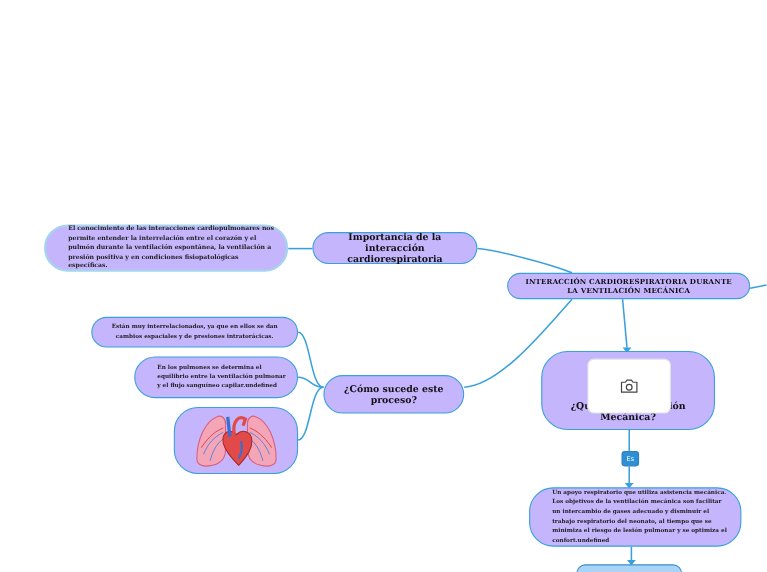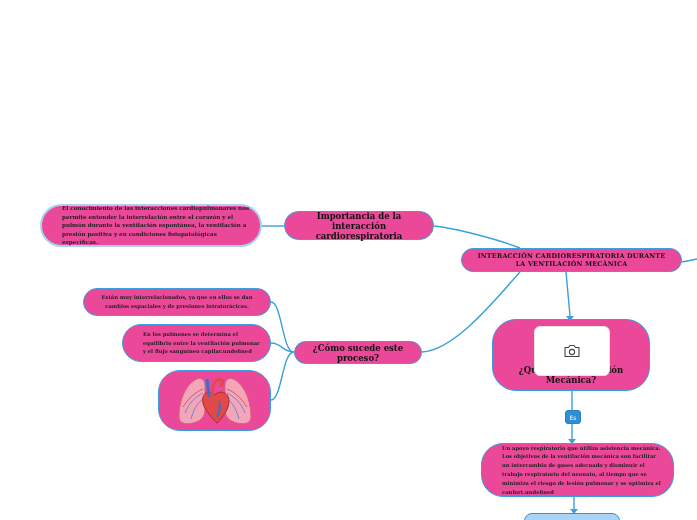--- a/index.html
+++ b/index.html
@@ -19,21 +19,21 @@
       position: absolute;
       left: 0;
       top: 0;
       width: 697px;
       height: 520px;
       pointer-events: none;
     }
     .node {
       position: absolute;
       box-sizing: border-box;
-      background: #ec4899;
+      background: #c4b5fd;
       border: 1.5px solid #3aa0dc;
       border-radius: 22px;
       display: flex;
       align-items: center;
       justify-content: center;
       text-align: center;
     }
     .node.text-left {
       justify-content: flex-start;
       text-align: left;
@@ -83,21 +83,21 @@
     #n-pulmones {
       left: 122px; top: 324px; width: 149px; height: 38px;
       padding: 0 8px 0 20px;
     }
     #n-image {
       left: 158px; top: 370px; width: 113px; height: 61px;
       padding: 0;
       overflow: hidden;
     }
     #n-como {
-      left: 294px; top: 341px; width: 128px; height: 23px;
+      left: 294px; top: 341px; width: 128px; height: 35px;
     }
     #n-ventilacion {
       left: 492px; top: 319px; width: 158px; height: 72px;
       border-radius: 24px;
       flex-direction: column;
       justify-content: flex-end;
       padding-bottom: 5px;
     }
     .img-placeholder {
       position: absolute;

